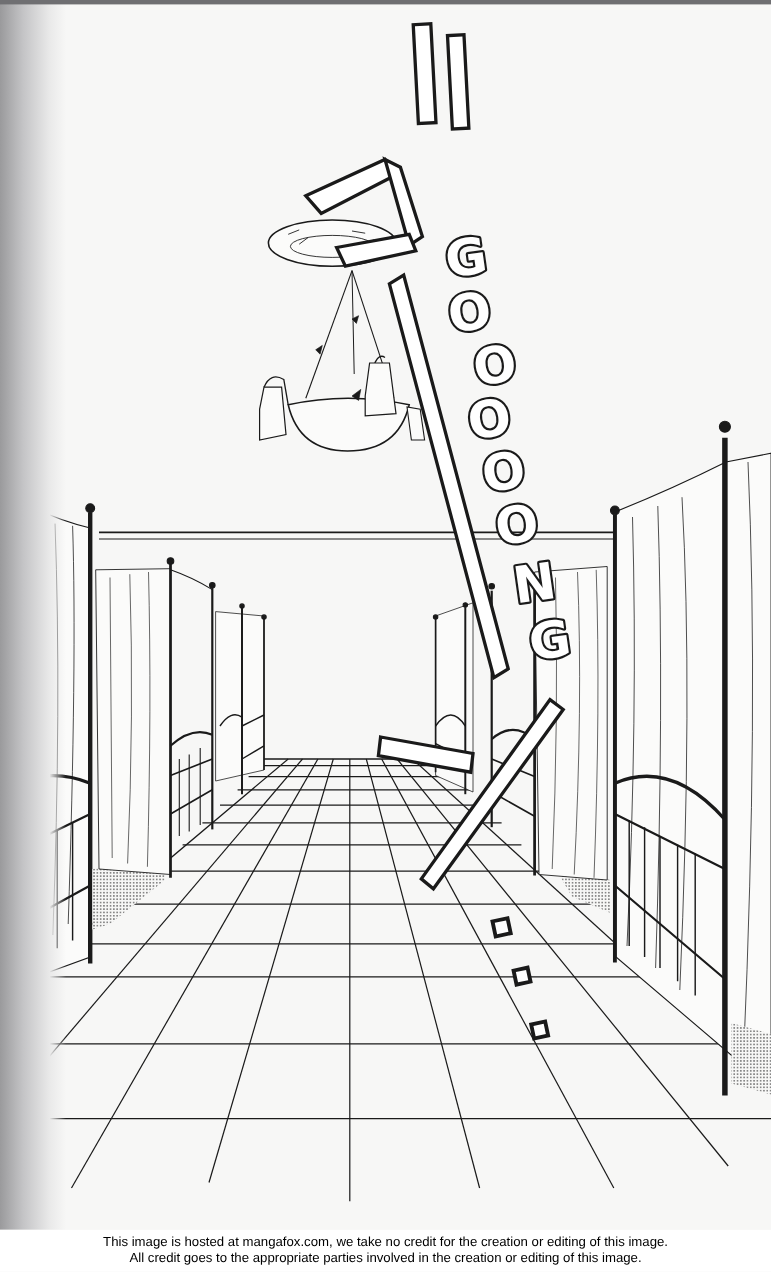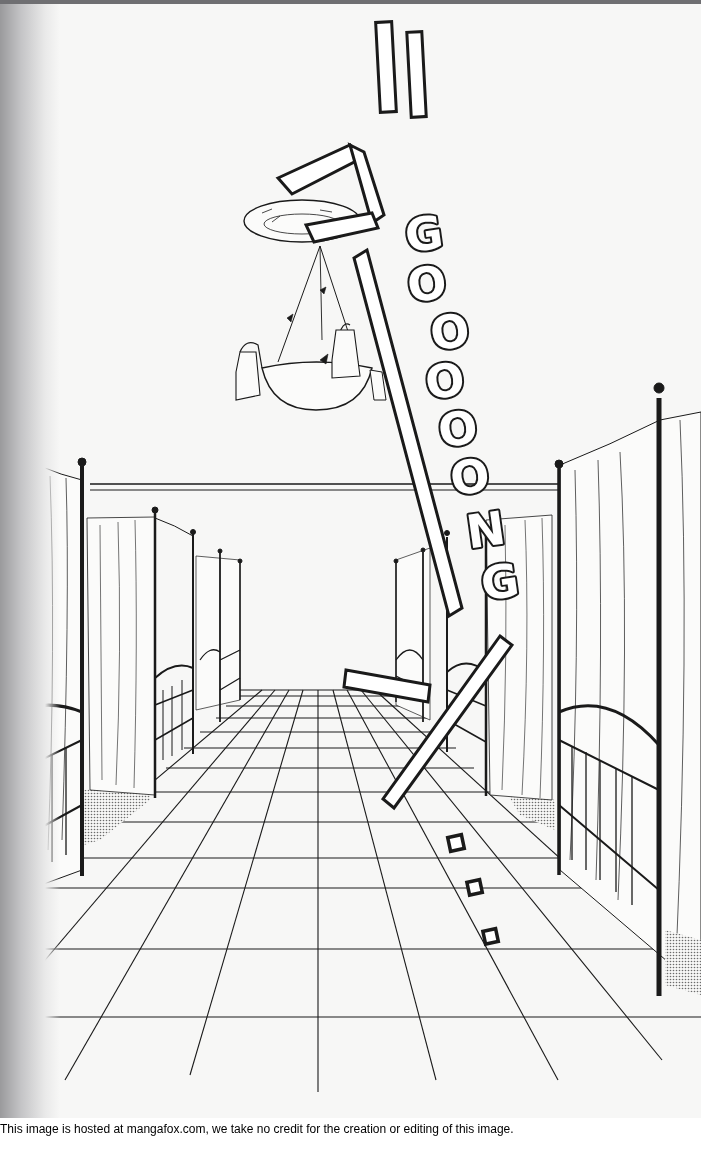--- a/index.html
+++ b/index.html
@@ -20,21 +20,21 @@
     background: linear-gradient(to right, #9a9a9c 0%, #c4c4c6 35%, #e9e9e9 75%, rgba(247,247,246,0) 100%);
     z-index: 5; pointer-events: none;
   }
   #page::after {
     content: ""; position: absolute; left: 0; top: 0; right: 0; height: 4px;
     background: #6f6f72; z-index: 6;
   }
   svg#scene { position: absolute; left: 0; top: 0; }
   #credit {
     position: absolute; left: 0; top: 1122px; width: 701px;
-    text-align: left; font-size: 12px; line-height: 14px; color: #000;
+    text-align: center; font-size: 12px; line-height: 14px; color: #000;
   }
   #credit div { white-space: nowrap; }
 </style>
 </head>
 <body>
 
 <div id="page">
 
   <svg id="scene" width="701" height="1118" viewBox="0 0 701 1118">
     <defs>
@@ -186,13 +186,14 @@
       <text x="458" y="445" transform="rotate(-8 458 430)">O</text>
       <text x="470" y="493" transform="rotate(-8 470 478)">O</text>
       <text x="486" y="546" transform="rotate(-8 486 531)">N</text>
       <text x="500" y="598" transform="rotate(-8 500 583)">G</text>
     </g>
   </svg>
 </div>
 
 <div id="credit">
   <div>This image is hosted at mangafox.com, we take no credit for the creation or editing of this image.</div>
+  <div>All credit goes to the appropriate parties involved in the creation or editing of this image.</div>
 </div>
 
 </body></html>

